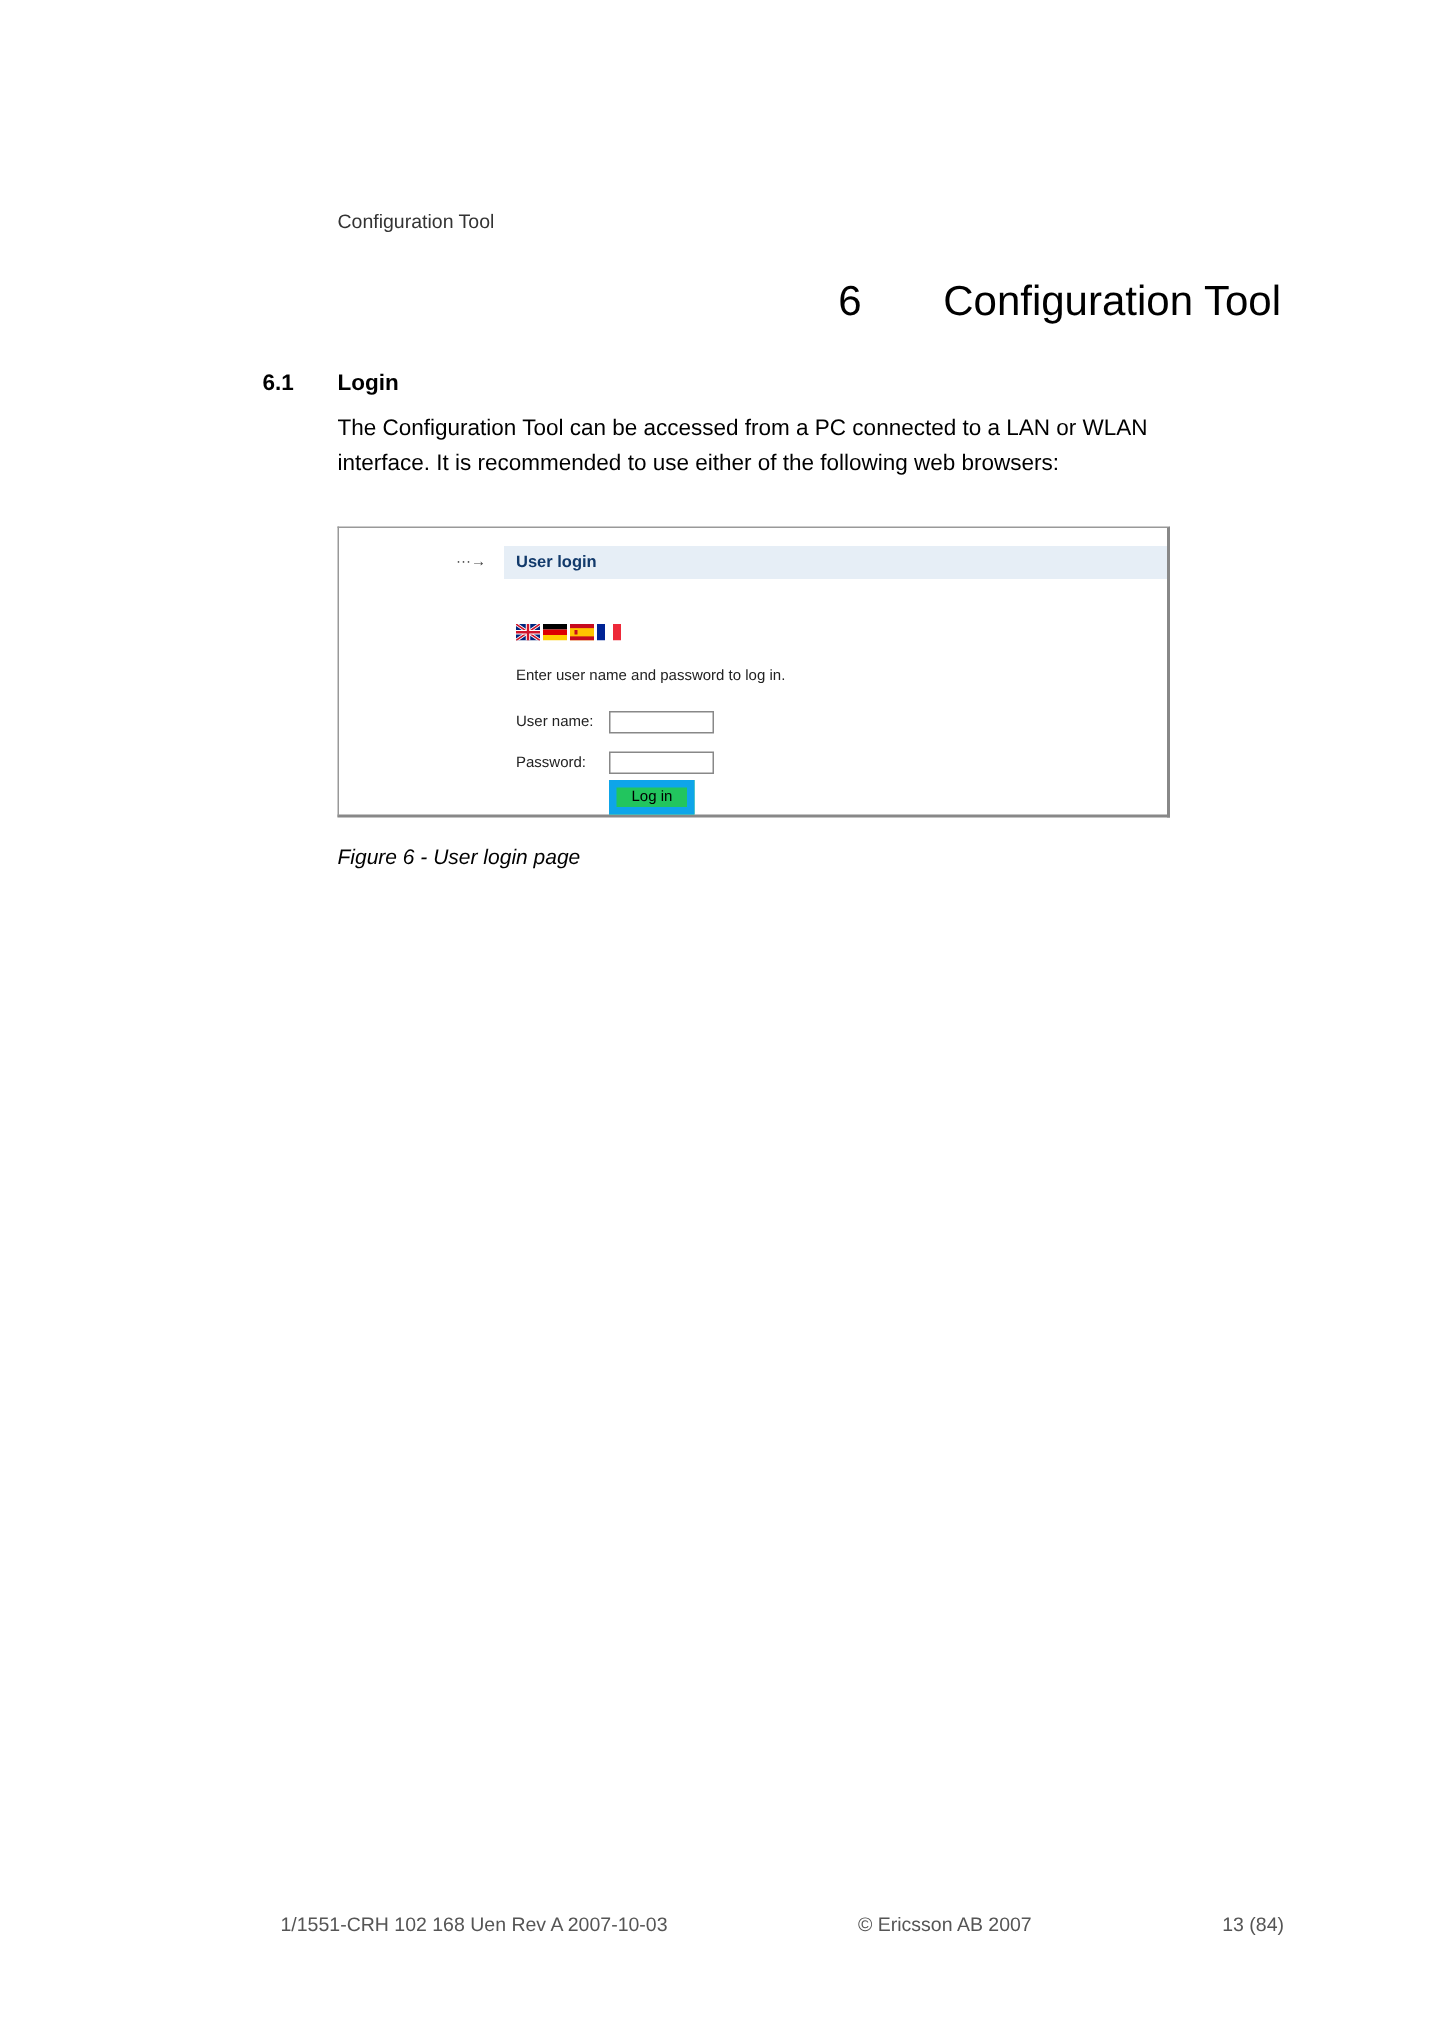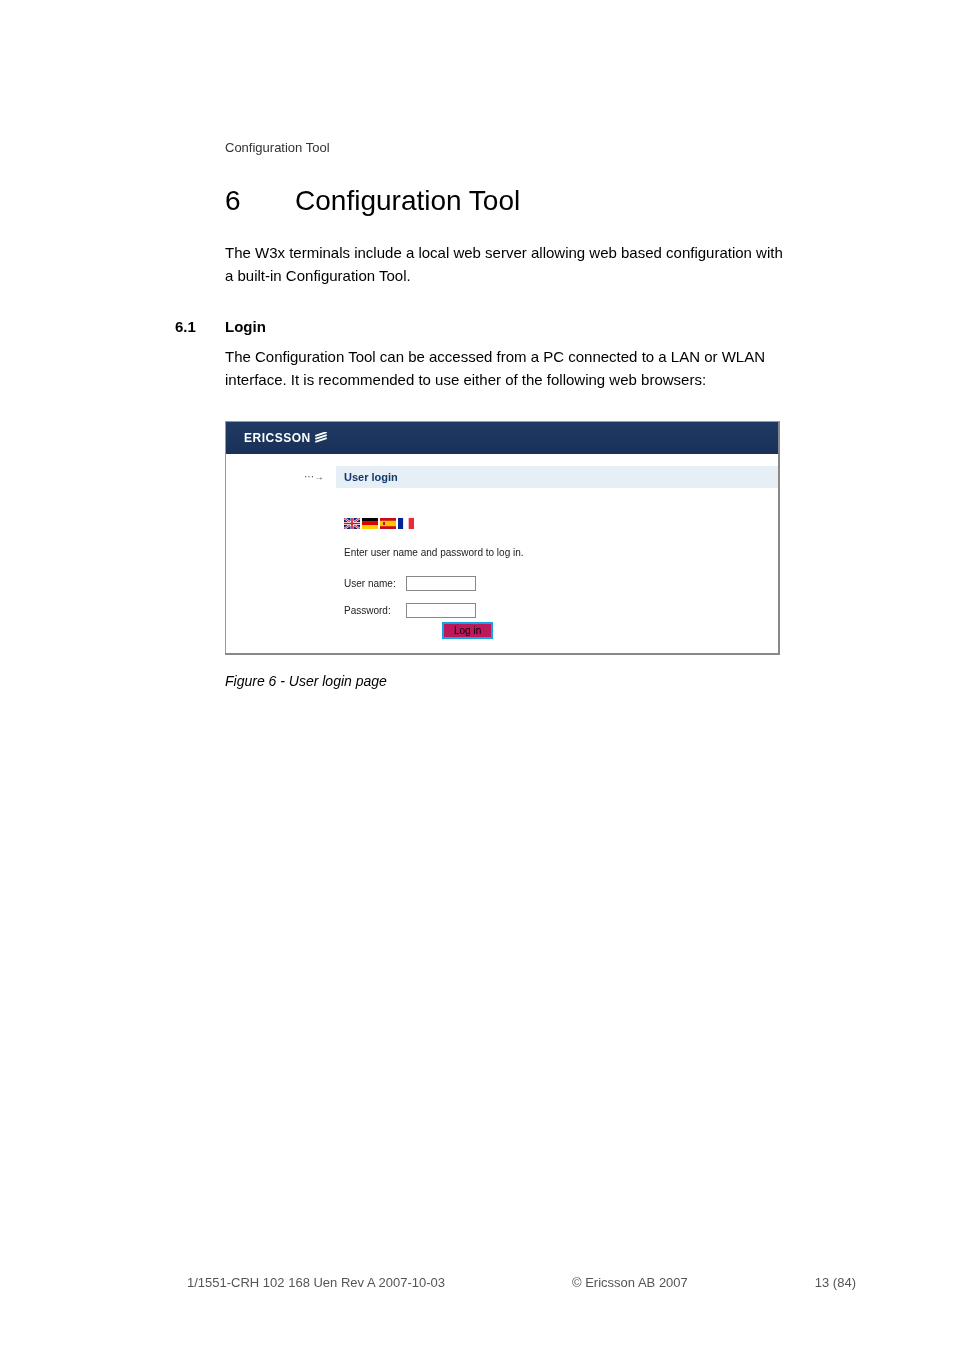--- a/index.html
+++ b/index.html
@@ -17,20 +17,21 @@
   .section-header {
     font-size: 13px;
     color: #333;
     margin-bottom: 10px;
     margin-left: 50px;
   }
   .h2 {
     font-size: 28px;
     font-weight: normal;
     margin: 30px 0 24px 50px;
+    text-align: right;
   }
   .body-text {
     font-size: 15px;
     line-height: 1.55;
     margin: 0 0 18px 50px;
     max-width: 560px;
   }
   .sub-h {
     font-size: 15px;
     font-weight: bold;
@@ -94,21 +95,20 @@
     flex: 1;
     background: #e6eef6;
     color: #123a6b;
     font-weight: bold;
     font-size: 11px;
     line-height: 22px;
     padding-left: 8px;
   }
   .ss-content {
     display: flex;
-    padding-bottom: 14px;
   }
   .ss-main {
     flex: 1;
     padding: 30px 0 0 8px;
     font-size: 10px;
     color: #222;
   }
   .flags {
     display: flex;
     gap: 2px;
@@ -145,24 +145,23 @@
     padding: 0 2px;
     background: #fff;
   }
   .login-btn-row {
     margin-left: 62px;
     margin-top: 2px;
   }
   .login-btn {
     font-size: 10px;
     padding: 1px 10px;
-    border: 2px solid #0ea5e9;
-    background: #be185d;
+    border: 5px solid #0ea5e9;
+    background: #22c55e;
     cursor: pointer;
-    margin-left: 36px;
   }
   .fig-caption {
     margin: 18px 0 0 50px;
     font-size: 14px;
     font-style: italic;
   }
   .footer {
     position: absolute;
     bottom: 60px;
     left: 12px;
@@ -177,43 +176,30 @@
 </head>
 <body>
 
 <div class="page">
   <div class="section-header">Configuration Tool</div>
 
   <h1 class="h2">
     <span>6</span>&nbsp;&nbsp;&nbsp;&nbsp;&nbsp;&nbsp;&nbsp;<span>Configuration Tool</span>
   </h1>
 
-  <p class="body-text">The W3x terminals include a local web server allowing web based configuration with a built-in Configuration Tool.</p>
 
   <div class="sub-h">
     <span class="num">6.1</span><span>Login</span>
   </div>
 
   <p class="body-text">The Configuration Tool can be accessed from a PC connected to a LAN or WLAN interface. It is recommended to use either of the following web browsers:</p>
 
 
 
   <div class="screenshot">
-    <div class="ss-header">
-      <div class="ss-logo">
-        <span>ERICSSON</span>
-        <span class="ss-bars">
-          <svg width="12" height="12" viewBox="0 0 12 12">
-            <rect x="0" y="7" width="12" height="2" fill="#fff" transform="rotate(-18 6 8)"></rect>
-            <rect x="0" y="4" width="12" height="2" fill="#fff" transform="rotate(-18 6 5)"></rect>
-            <rect x="0" y="1" width="12" height="2" fill="#fff" transform="rotate(-18 6 2)"></rect>
-          </svg>
-        </span>
-      </div>
-    </div>
     <div class="ss-subbar">
       <div class="ss-left-col">···→</div>
       <div class="ss-title-bar">User login</div>
     </div>
     <div class="ss-content">
       <div class="ss-left-col"></div>
       <div class="ss-main">
         <div class="flags">
           <span class="flag">
             <svg width="16" height="11" viewBox="0 0 16 11">

